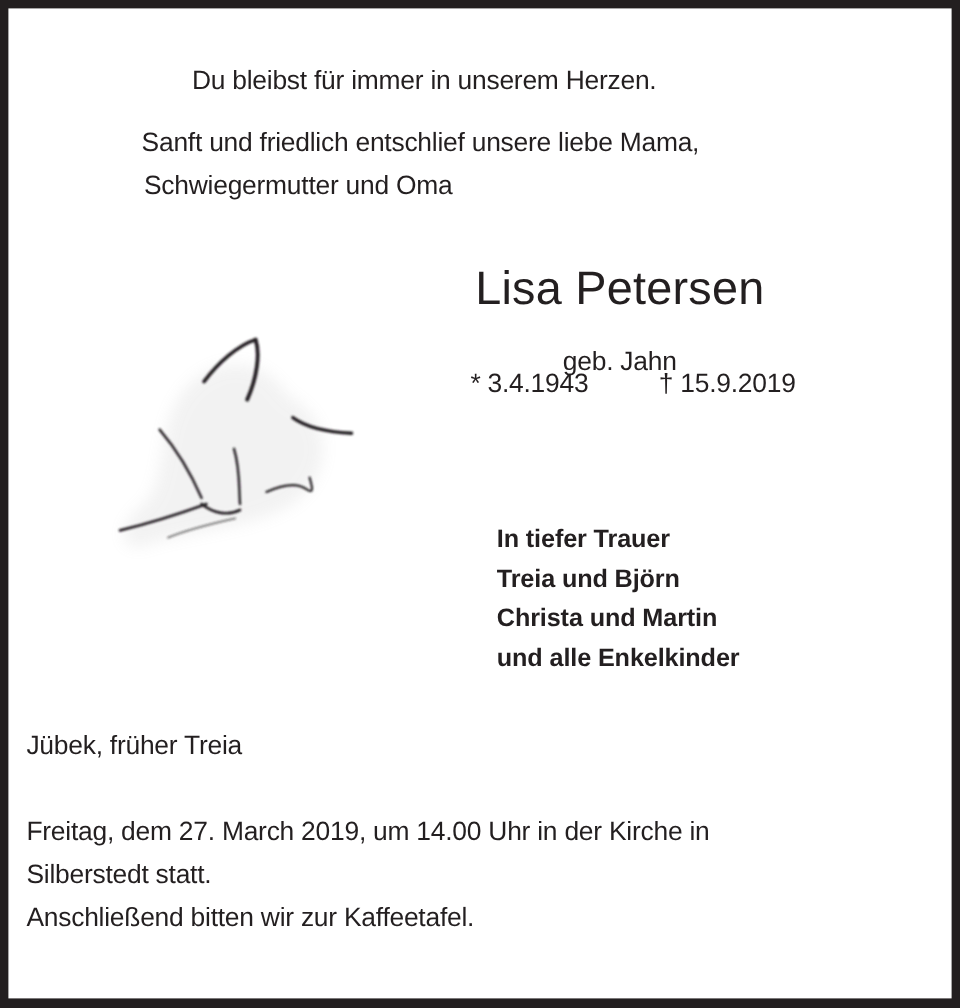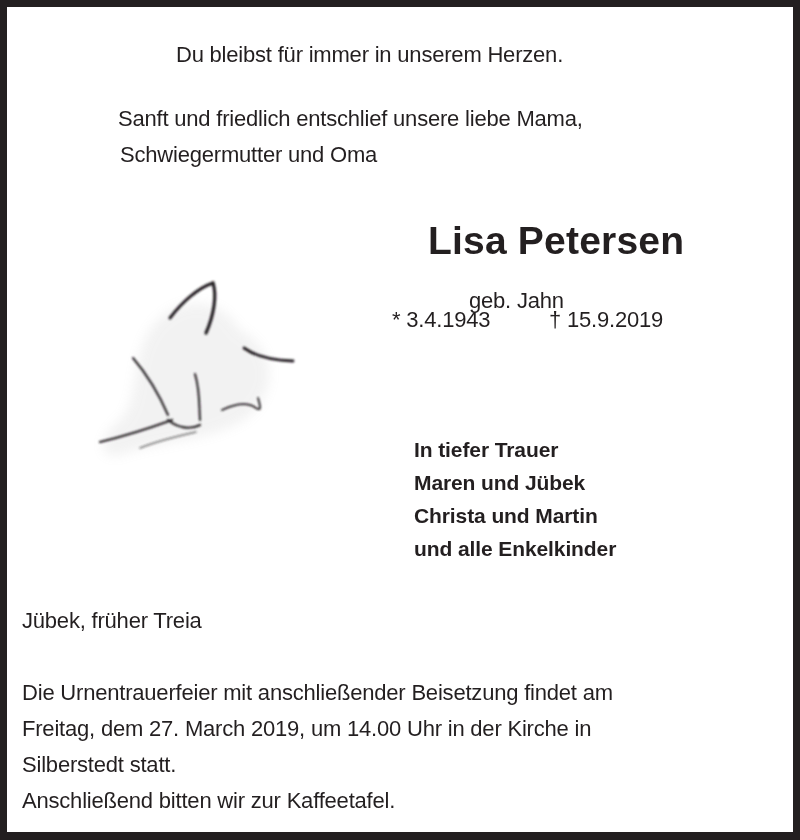--- a/index.html
+++ b/index.html
@@ -27,35 +27,33 @@
       position: absolute;
       white-space: nowrap;
       font-size: 22px;
       line-height: 26px;
       letter-spacing: -0.2px;
     }
     .motto {
       left: 0;
       width: 707px;
       text-align: center;
-      top: 42px;
-      padding-left: 16px;
+      top: 54px;
     }
     .intro1 { left: 118px; top: 106px; }
     .intro2 { left: 120px; top: 142px; }
     .name {
       position: absolute;
       left: 396px;
       top: 219px;
       font-size: 39px;
       line-height: 44px;
-      font-weight: bold;
+      font-weight: normal;
       letter-spacing: 0.2px;
       white-space: nowrap;
-      margin-left: 32px;
     }
     .maiden { left: 469px; top: 288px; }
     .birth { left: 392px; top: 307px; text-align: right; }
     .death { left: 549px; top: 307px; }
     .mourners {
       position: absolute;
       left: 414px;
       top: 433px;
       font-weight: bold;
       font-size: 21px;
@@ -123,25 +121,24 @@
     <path d="M222 410 C 235 404, 248 402, 256 408 C 262 412, 260 405, 258 398" stroke-width="1.8"></path>
 
     <path d="M100 442 C 125 436, 150 428, 172 420" stroke-width="2.2"></path>
     <path d="M168 420 C 178 428, 190 430, 200 425" stroke-width="2.2"></path>
     <path d="M140 448 C 160 440, 178 436, 196 432" stroke-width="1.4" opacity="0.6"></path>
   </g>
 </svg>
 
 <div class="mourners">
   <div>In tiefer Trauer</div>
-  <div>Maren und Jübek</div>
+  <div>Treia und Björn</div>
   <div>Christa und Martin</div>
   <div>und alle Enkelkinder</div>
 </div>
 
 <div class="line place">Jübek, früher Treia</div>
 
 <div class="body-text">
-  <div>Die Urnentrauerfeier mit anschließender Beisetzung findet am</div>
   <div>Freitag, dem 27. March 2019, um 14.00 Uhr in der Kirche in</div>
   <div>Silberstedt statt.</div>
   <div>Anschließend bitten wir zur Kaffeetafel.</div>
 </div>
 
 </body></html>

